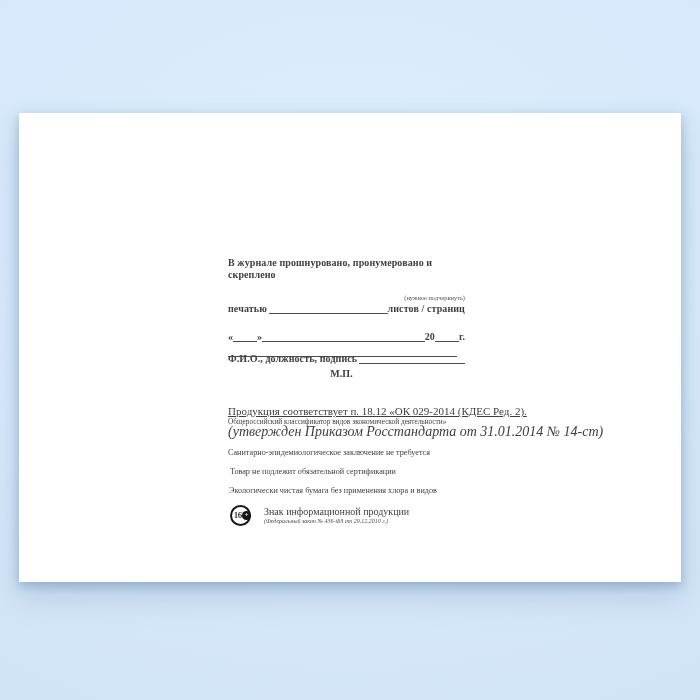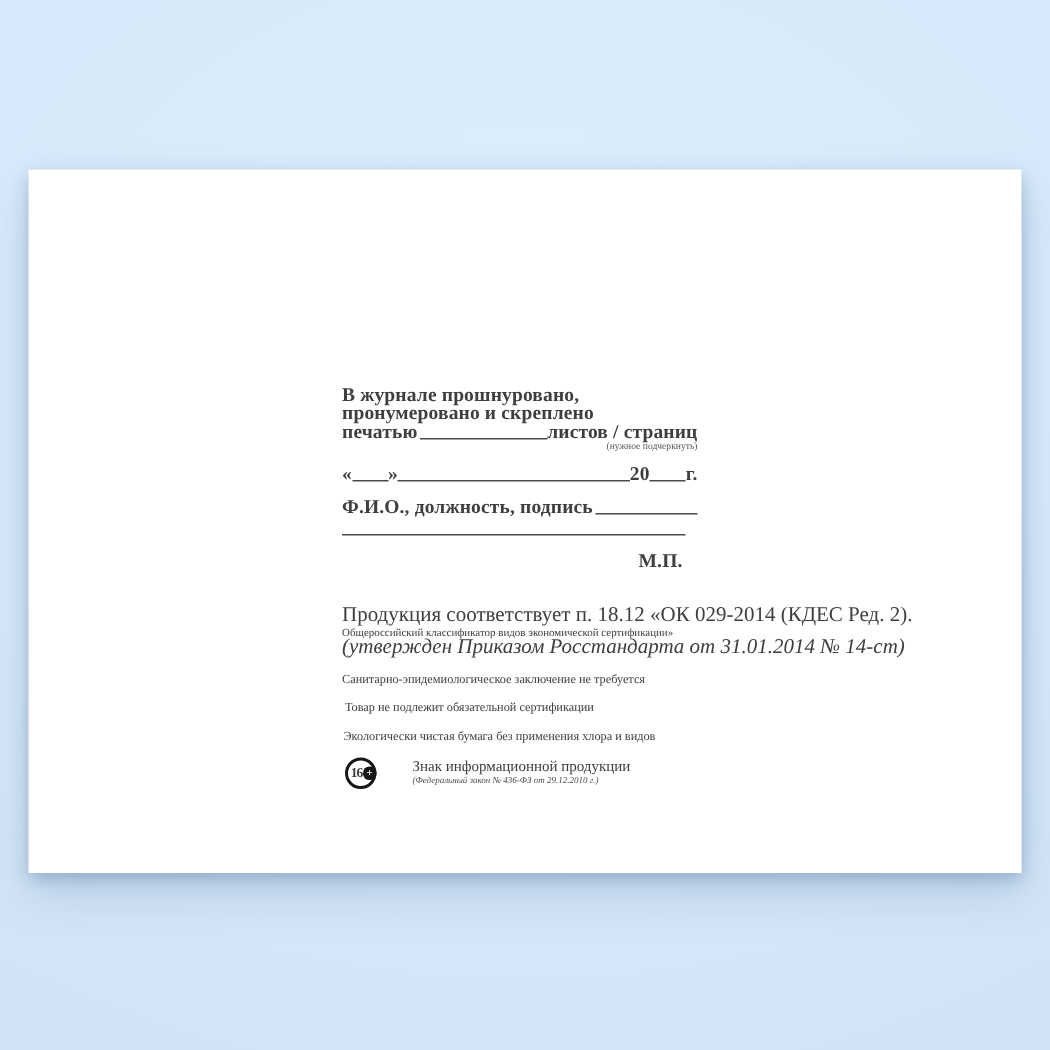--- a/index.html
+++ b/index.html
@@ -11,32 +11,32 @@
   .stage {
     position:relative; width:700px; height:700px;
     background:radial-gradient(115% 90% at 50% 32%, #def0fe 0%, #d7e9fa 52%, #cee1f4 100%);
   }
   .sheet {
     position:absolute; left:19px; top:113px; width:662px; height:469px;
     background:#ffffff;
     box-shadow:0 4px 10px rgba(113,144,180,0.55), 0 14px 30px rgba(113,144,180,0.30);
   }
   .row { position:absolute; left:209px; width:237px; color:#3e3e3e; }
-  .b { font-weight:bold; font-size:13px; line-height:12px; letter-spacing:0.1px; }
-  .flexrow { display:flex; align-items:flex-end; white-space:nowrap; }
+  .b { font-weight:bold; font-size:10px; line-height:12px; letter-spacing:0.1px; }
+  .flexrow { display:flex; align-items:flex-end; white-space:nowrap;margin-top:21px; }
   .blank { border-bottom:1px solid #4a4a4a; height:3px; flex:1 1 auto; margin-bottom:1px; min-width:8px; }
   .blank.w24 { flex:0 0 24px; }
   .note { font-size:6.4px; line-height:8px; text-align:right; color:#525252; } .gap-r { margin-right:2px; }
   .hr { position:absolute; left:209px; width:229px; border-bottom:1px solid #4a4a4a; height:0; }
-  .mp { text-align:right; padding-right:10px; }
-  .para1 { font-size:14px; line-height:10.6px; white-space:nowrap; }
+  .mp { text-align:center; padding-right:10px; }
+  .para1 { font-size:11px; line-height:10.6px; white-space:nowrap;text-decoration:underline; }
   .para2 { font-size:7.3px; line-height:10.2px; white-space:nowrap; }
   .para3 { font-size:14px; line-height:10.4px; font-style:italic; white-space:nowrap; }
   .plain { font-size:8.2px; line-height:10px; white-space:nowrap; }
-  .badge-row { display:flex; align-items:flex-start; gap:24px; padding-left:2px; }
+  .badge-row { display:flex; align-items:flex-start; gap:13px; padding-left:2px; }
   .agecircle {
     width:21px; height:21px; border:2px solid #161616; border-radius:50%;
     display:flex; align-items:center; justify-content:center; background:#fff; flex:0 0 auto;
   }
   .agenum { font-weight:bold; font-size:9px; line-height:9px; letter-spacing:-0.6px; }
   .ageplus {
     width:8.5px; height:8.5px; border-radius:50%; background:#161616; color:#fff;
     font-size:7px; line-height:8px; text-align:center; font-weight:bold;
     margin-right:-3.5px; margin-left:0.5px; flex:0 0 auto;
   }
@@ -74,21 +74,21 @@
       <span class="gap-r">Ф.И.О., должность, подпись</span>
       <span class="blank"></span>
     </div>
 
     <div class="hr" style="top:243px;"></div>
 
     <div class="row b mp" style="top:255px;">М.П.</div>
 
     <div class="row" style="top:293px;">
       <div class="para1">Продукция соответствует п. 18.12 «ОК 029-2014 (КДЕС Ред. 2).</div>
-      <div class="para2">Общероссийский классификатор видов экономической сертификации»</div>
+      <div class="para2">Общероссийский классификатор видов экономической деятельности»</div>
       <div class="para3">(утвержден Приказом Росстандарта от 31.01.2014 № 14-ст)</div>
     </div>
 
     <div class="row plain" style="top:354px; left:211px;">Товар не подлежит обязательной сертификации</div>
 
     <div class="row plain" style="top:335px;">Санитарно-эпидемиологическое заключение не требуется</div>
 
     <div class="row plain" style="top:373px; left:210px;">Экологически чистая бумага без применения хлора и видов</div>
 
     <div class="row badge-row" style="top:392px;">

